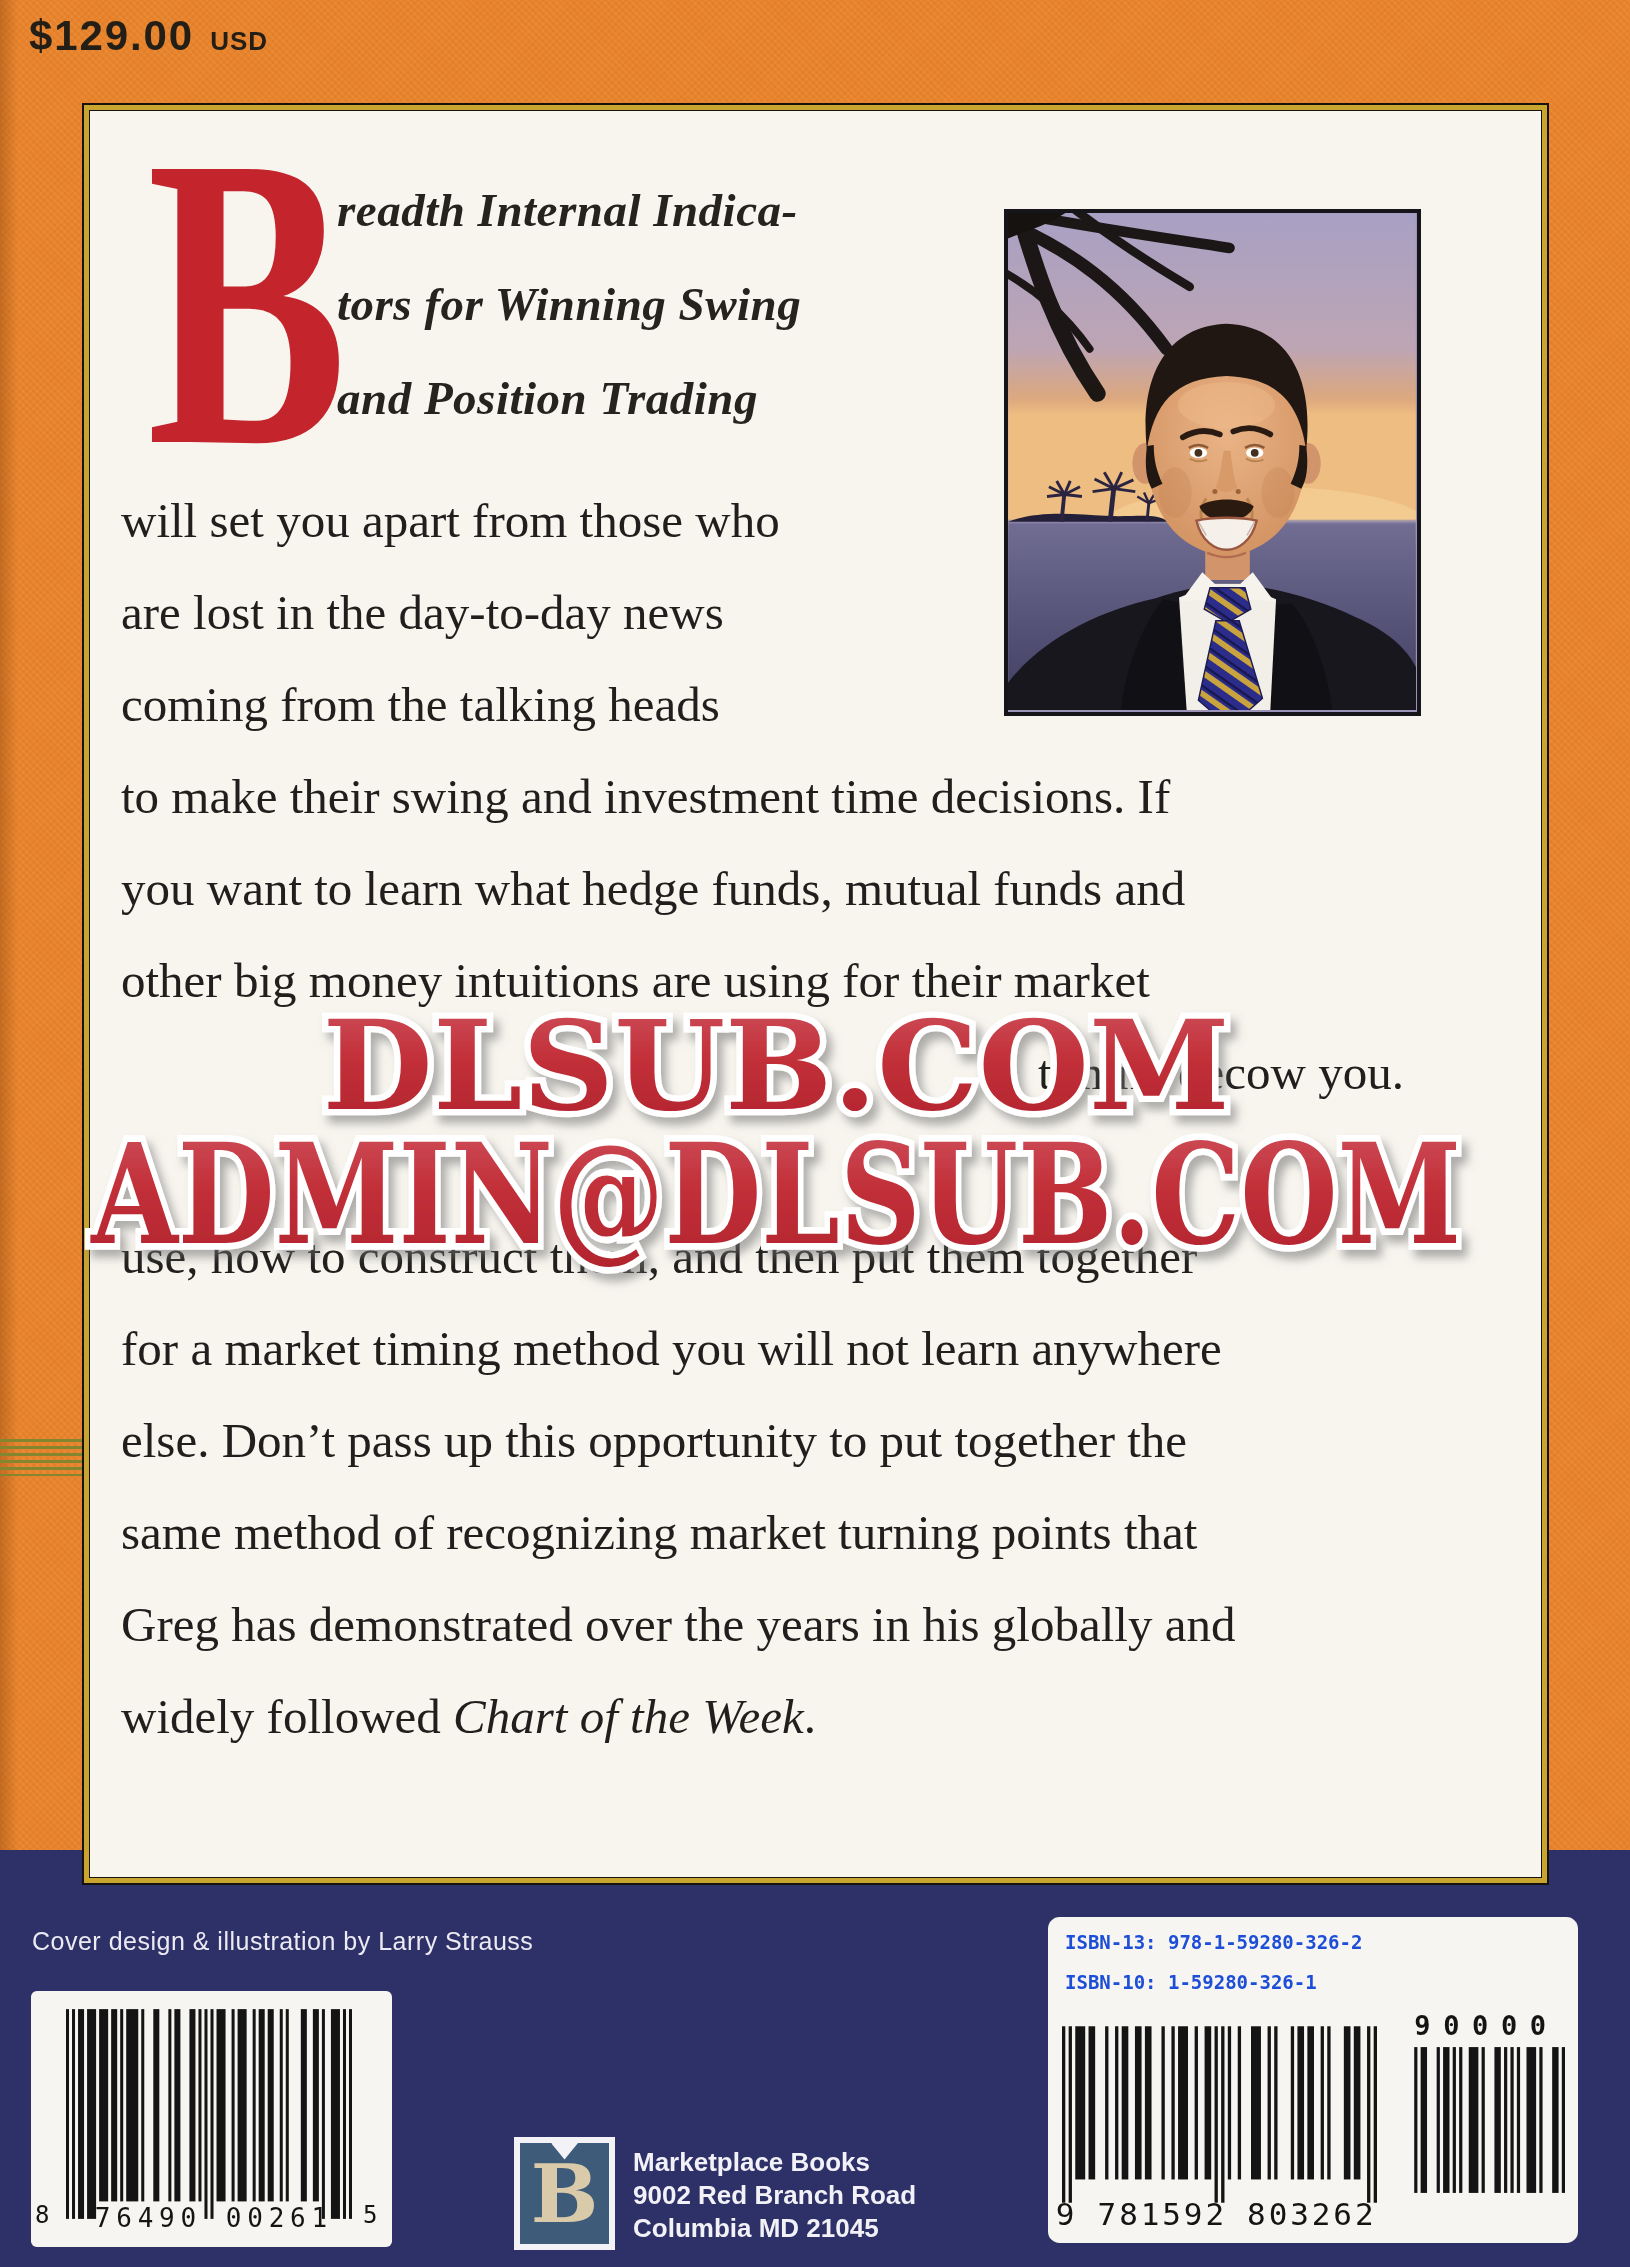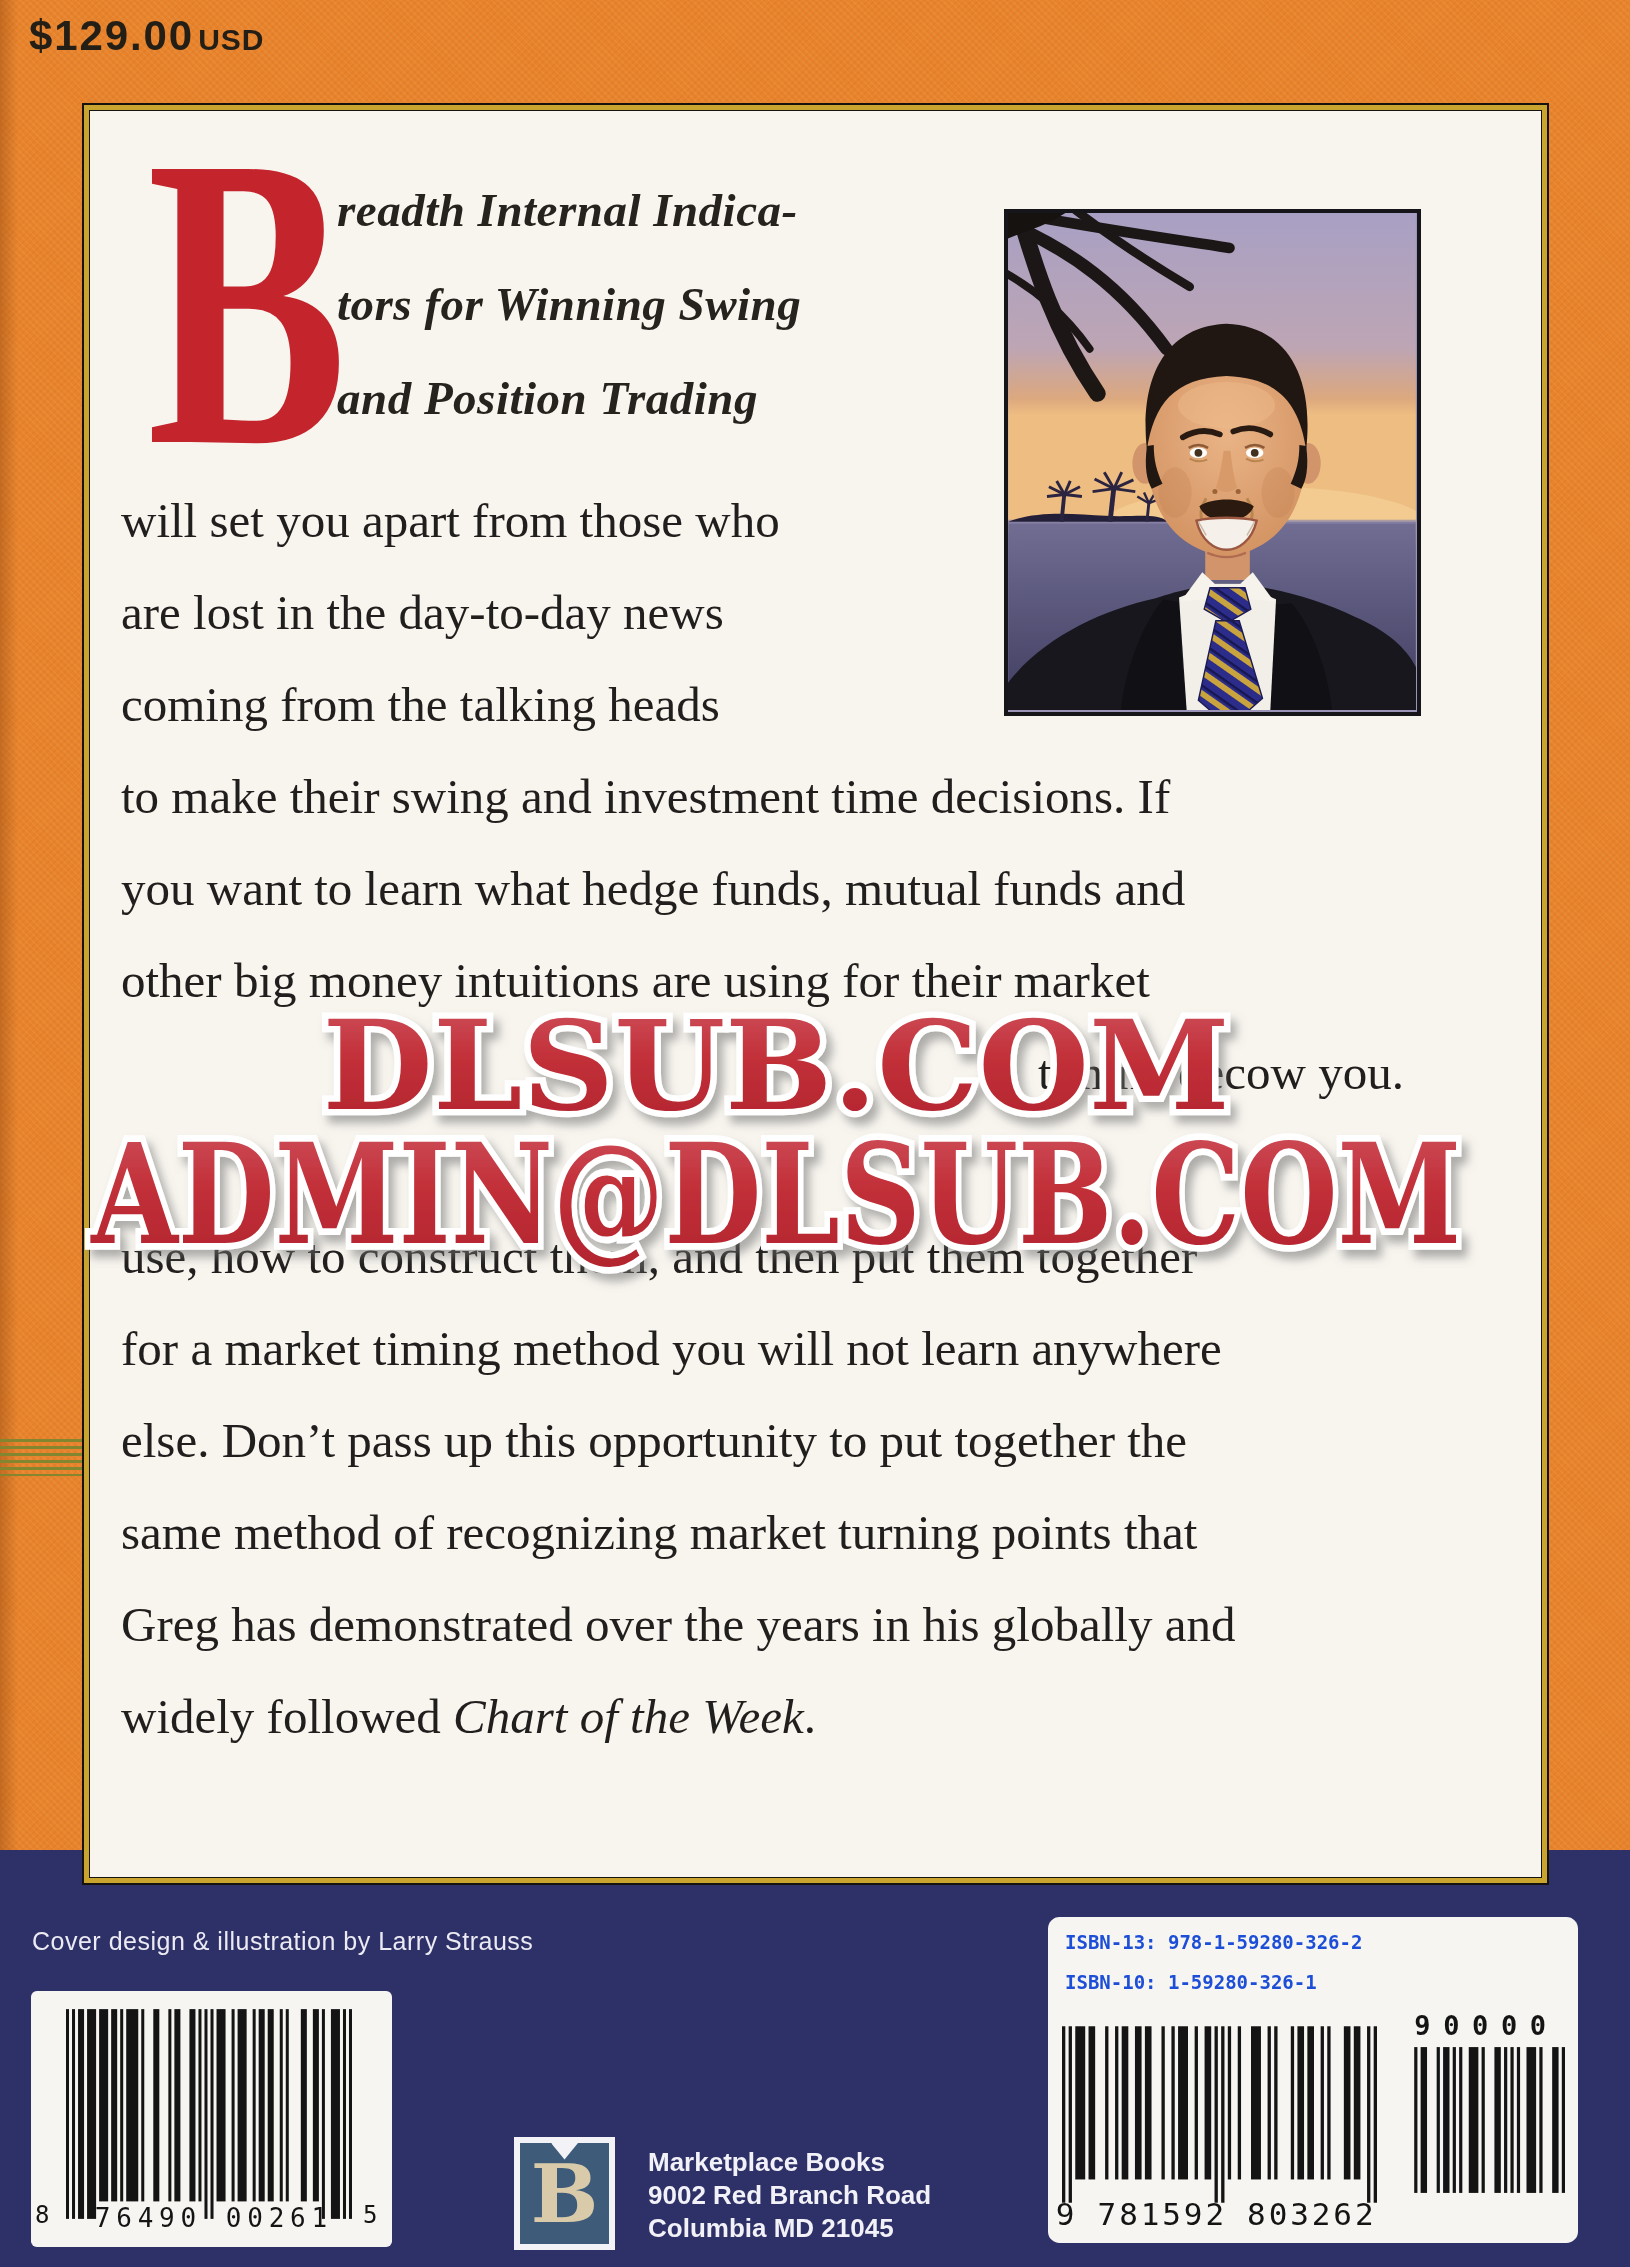--- a/index.html
+++ b/index.html
@@ -16,21 +16,21 @@
     background:repeating-linear-gradient(180deg,#83862e 0 3.4px,rgba(0,0,0,0) 3.4px 7px);}
   
   #panel{position:absolute;left:82px;top:103px;width:1467px;height:1782px;box-sizing:border-box;
     border:2.9px solid #16130f;}
   #panel-gold{width:100%;height:100%;box-sizing:border-box;border:5.8px solid #c9a42e;}
   #panel-inner{width:100%;height:100%;box-sizing:border-box;border:1.9px solid #16130f;background:#f8f5ef;}
   
   #price{position:absolute;left:29px;top:11.6px;color:#241f16;font-family:"Liberation Sans",sans-serif;
     font-weight:bold;white-space:nowrap;}
   #price .amt{font-size:42px;letter-spacing:1.9px;}
-  #price .cur{font-size:30px;letter-spacing:1px;margin-left:4px;}
+  #price .cur{font-size:26px;letter-spacing:1px;margin-left:16px;}
   
   #dropcap{position:absolute;left:147px;top:93px;font-size:417px;line-height:417px;
     color:#c4242c;font-weight:600;transform:scaleX(.72);transform-origin:0 0;}
   
   #blurb-heading{position:absolute;left:337px;top:163px;}
   .hline{height:94px;display:flex;align-items:center;white-space:nowrap;
     font-style:italic;font-weight:600;font-size:47px;color:#26231f;letter-spacing:0.5px;}
   
   #blurb-body{position:absolute;left:121px;top:474px;width:1283px;}
   .bline{height:92px;display:flex;align-items:center;white-space:pre;
@@ -68,21 +68,21 @@
   #addon-digits{position:absolute;left:361px;top:93px;width:155px;text-align:center;
     font-family:"DejaVu Sans Mono",monospace;font-size:27px;letter-spacing:12.6px;color:#141414;font-weight:bold;}
   #addon-svg{position:absolute;left:363px;top:130px;}
   
   #pub-logo{position:absolute;left:514px;top:2137px;width:101px;height:113px;box-sizing:border-box;
     border:6.8px solid #f3f2f6;background:#3e5b7a;display:flex;align-items:center;justify-content:center;}
   #pub-logo .notch{position:absolute;top:0;left:50%;transform:translateX(-50%);width:27px;height:16.5px;
     background:#f3f2f6;clip-path:polygon(0 0,100% 0,50% 100%);}
   #pub-logo .b{font-family:"DejaVu Serif",serif;font-weight:bold;font-size:80px;color:#d9cbaa;line-height:1;}
   #pub-text{position:absolute;left:633px;top:2146px;color:#f2f1f7;
-    font-family:"Liberation Sans",sans-serif;font-size:26px;font-weight:600;line-height:33px;white-space:nowrap;margin-left:15px;}
+    font-family:"Liberation Sans",sans-serif;font-size:26px;font-weight:600;line-height:33px;white-space:nowrap;}
 </style>
 </head>
 <body>
 
 <div id="cover">
   <div id="left-shade"></div>
   <div id="navy-band"></div>
   <div id="stripe-band"></div>
 
   <div id="panel">

